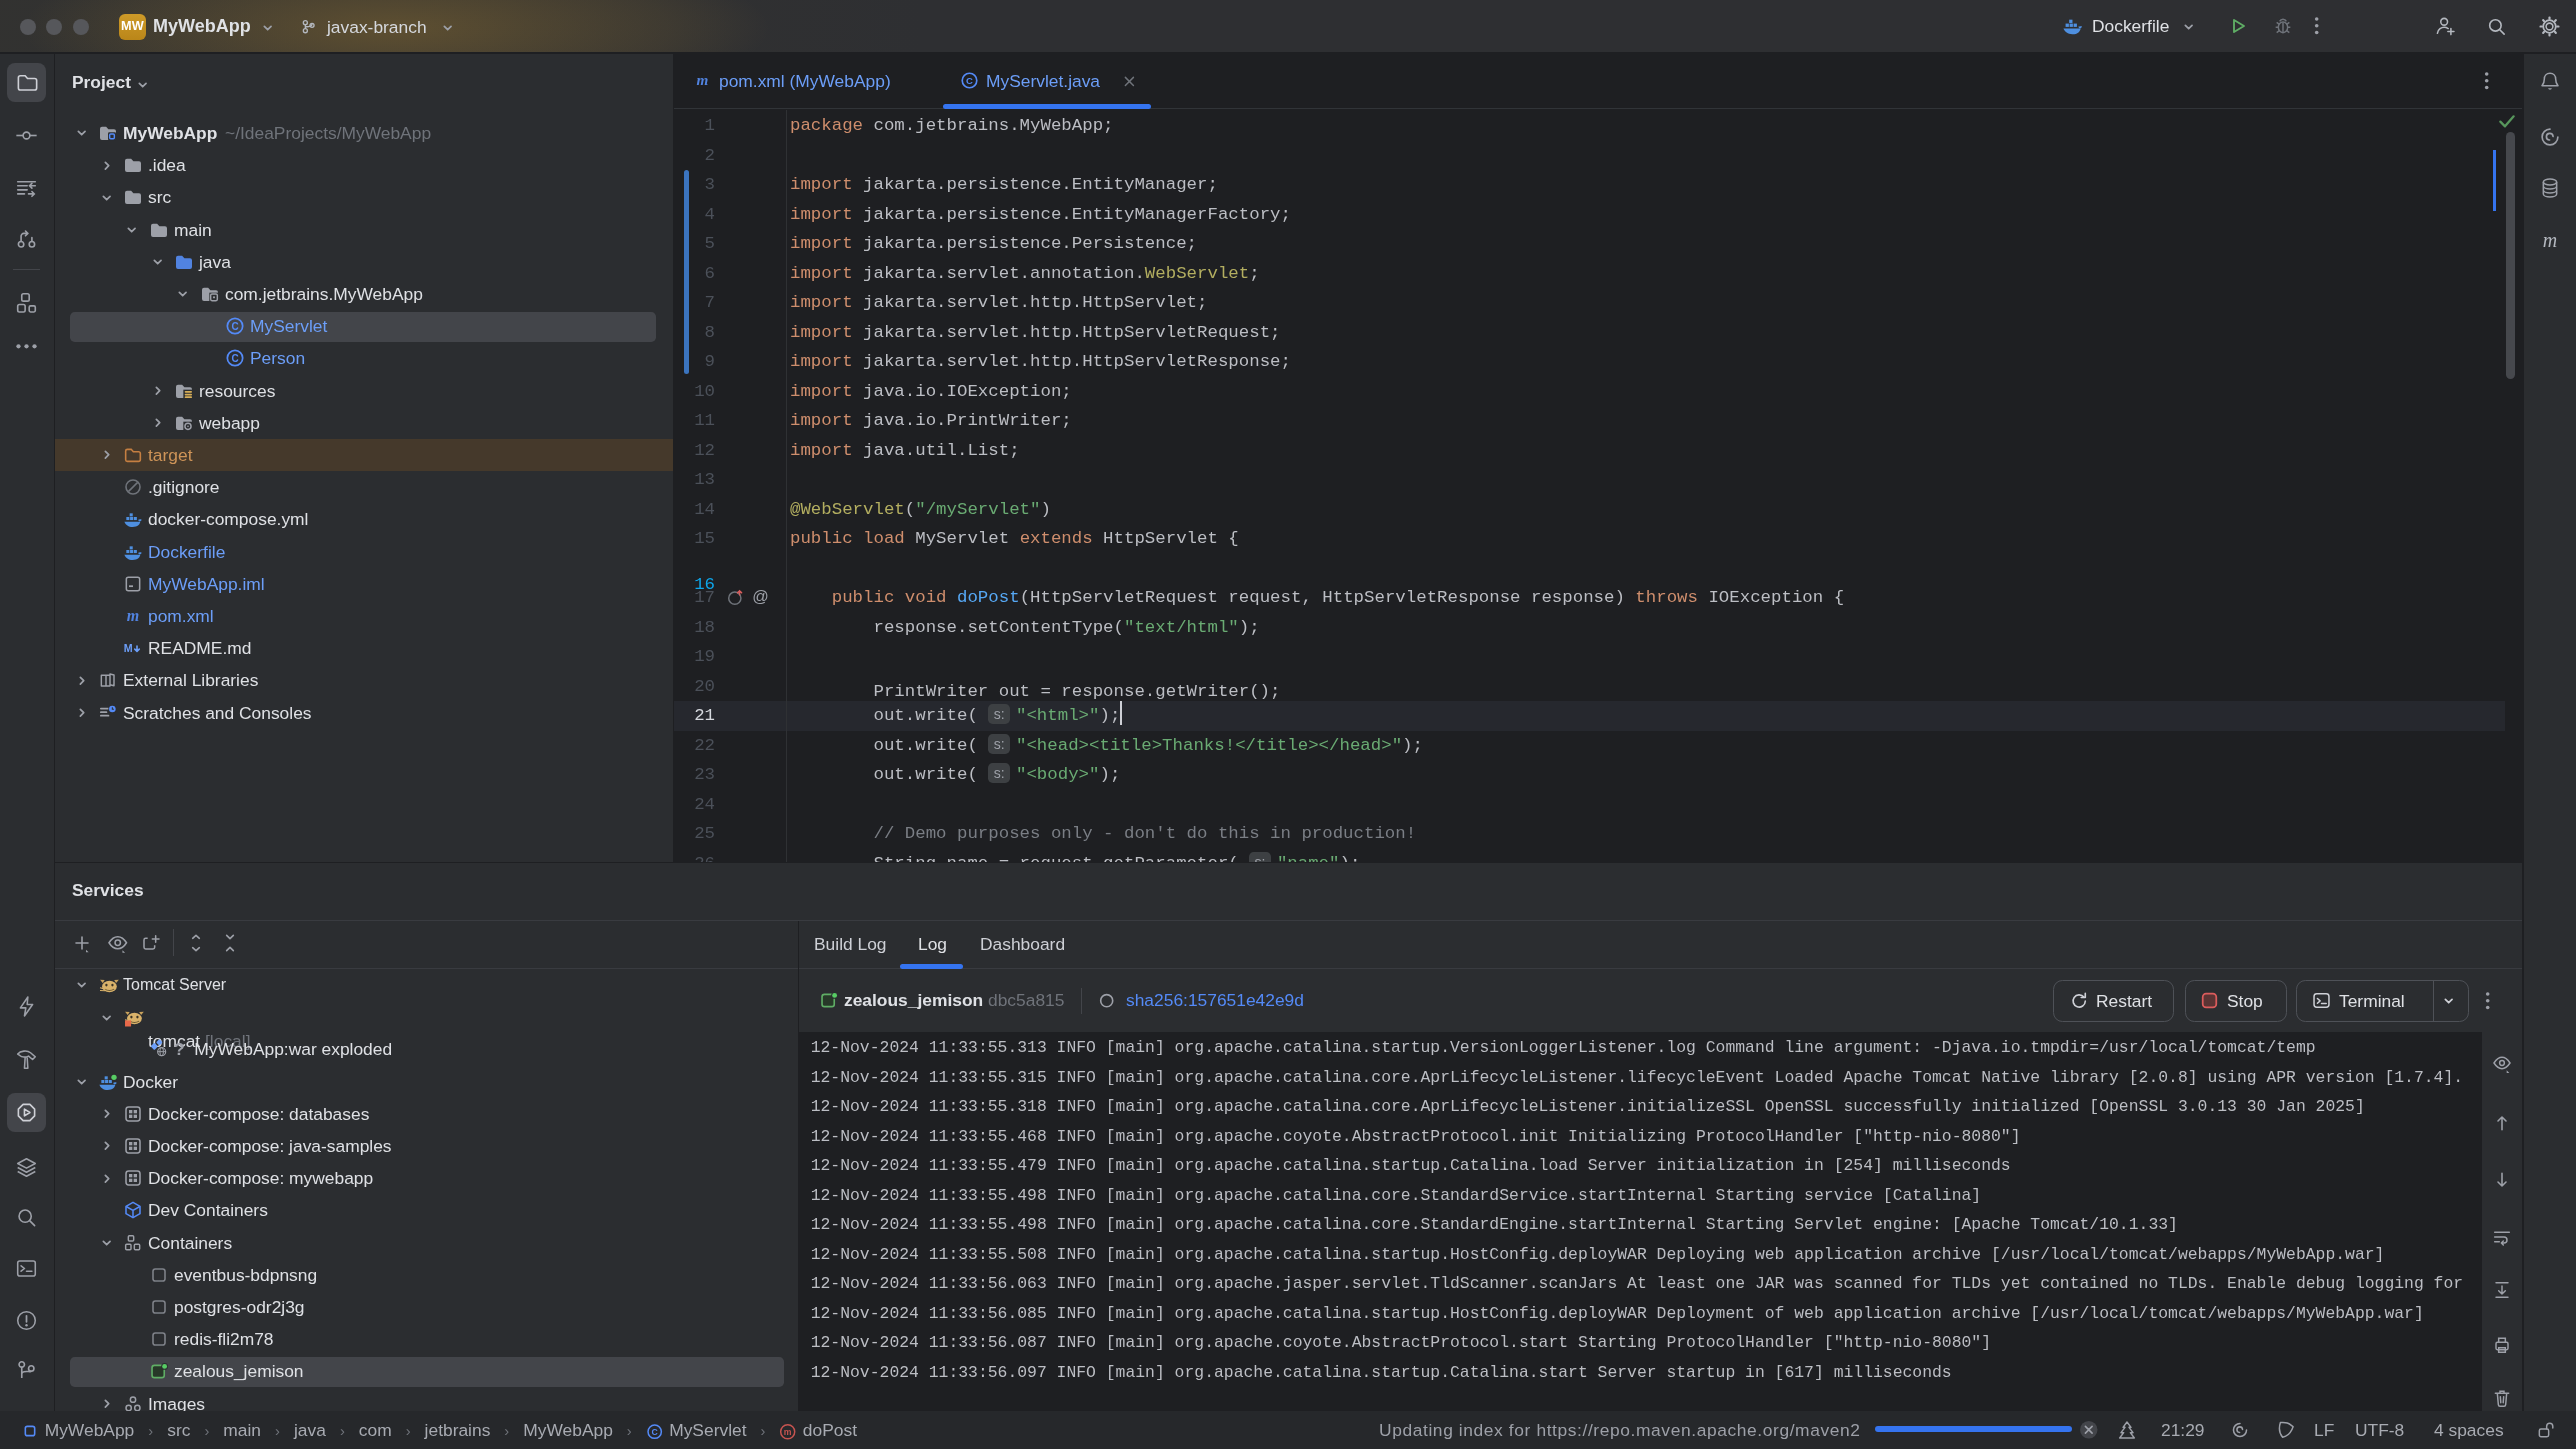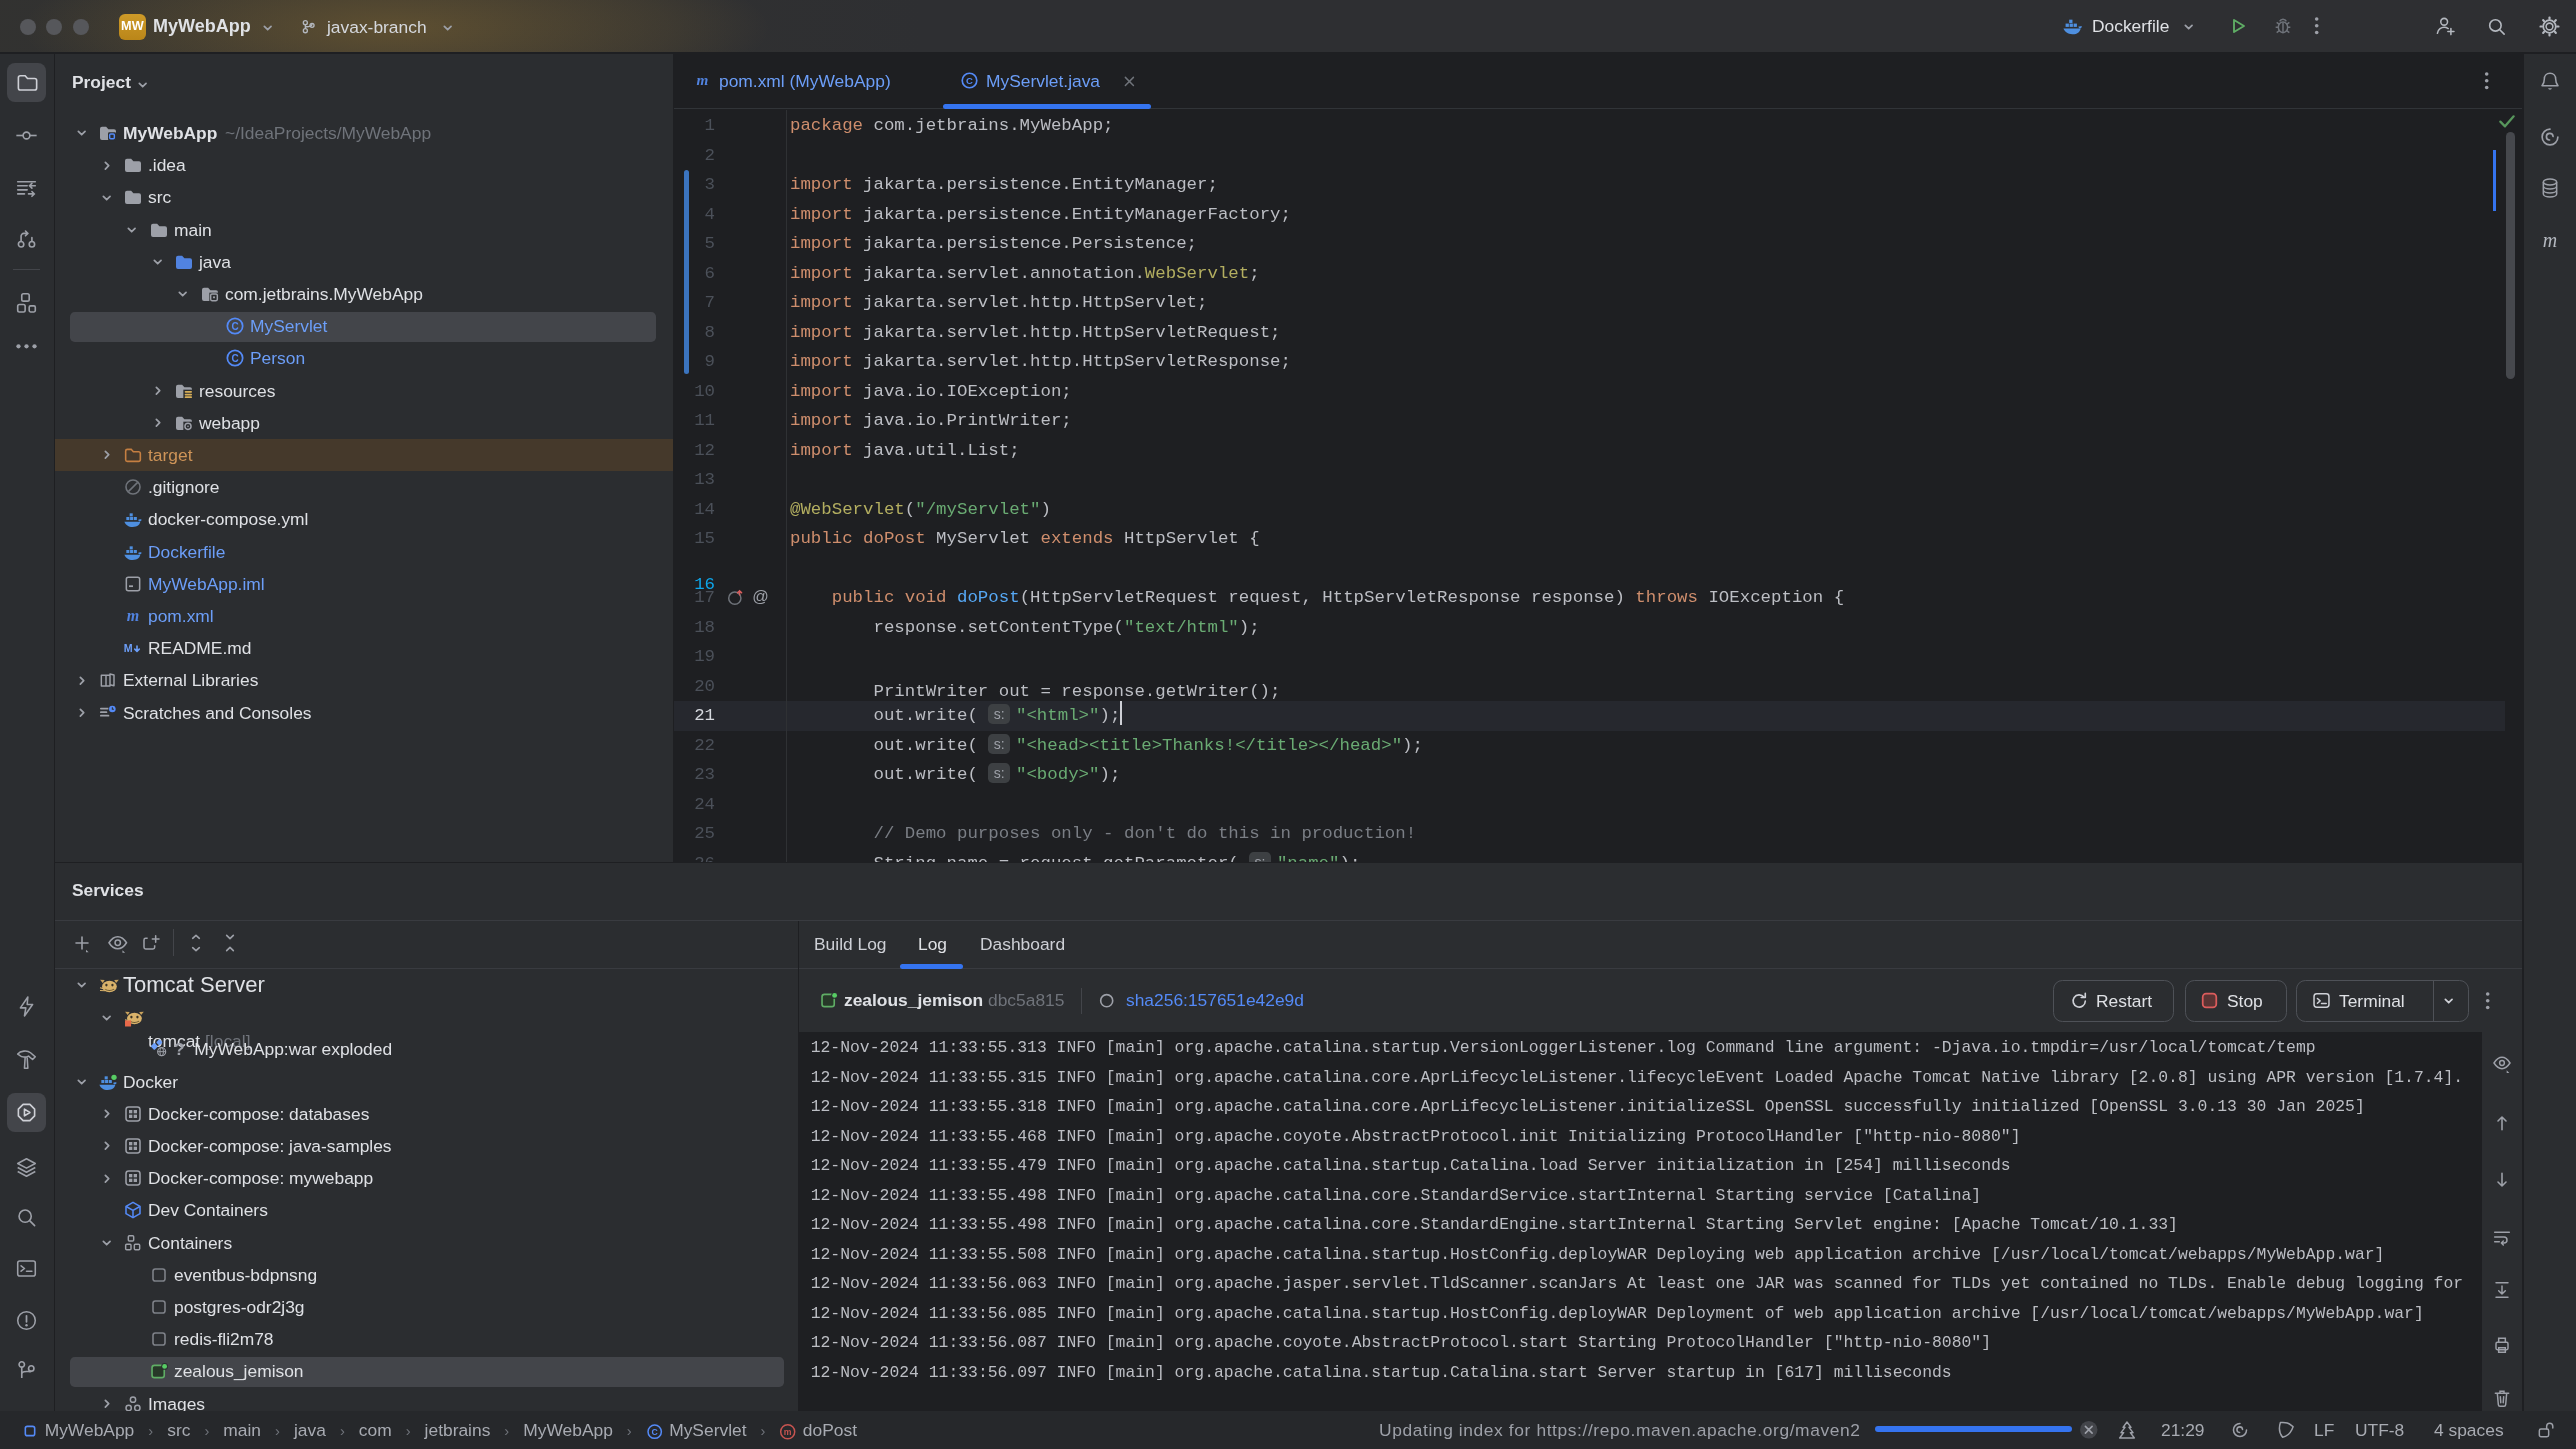--- a/index.html
+++ b/index.html
@@ -352,21 +352,21 @@
       <div style="position:absolute;left:0;top:175px;height:29.5px;line-height:29.5px;white-space:pre;"><span class="kw">import</span><span class="tx"> jakarta.persistence.Persistence;</span></div>
       <div style="position:absolute;left:0;top:205px;height:29.5px;line-height:29.5px;white-space:pre;"><span class="kw">import</span><span class="tx"> jakarta.servlet.annotation.</span><span class="ann">WebServlet</span><span class="tx">;</span></div>
       <div style="position:absolute;left:0;top:234px;height:29.5px;line-height:29.5px;white-space:pre;"><span class="kw">import</span><span class="tx"> jakarta.servlet.http.HttpServlet;</span></div>
       <div style="position:absolute;left:0;top:264px;height:29.5px;line-height:29.5px;white-space:pre;"><span class="kw">import</span><span class="tx"> jakarta.servlet.http.HttpServletRequest;</span></div>
       <div style="position:absolute;left:0;top:293px;height:29.5px;line-height:29.5px;white-space:pre;"><span class="kw">import</span><span class="tx"> jakarta.servlet.http.HttpServletResponse;</span></div>
       <div style="position:absolute;left:0;top:323px;height:29.5px;line-height:29.5px;white-space:pre;"><span class="kw">import</span><span class="tx"> java.io.IOException;</span></div>
       <div style="position:absolute;left:0;top:352px;height:29.5px;line-height:29.5px;white-space:pre;"><span class="kw">import</span><span class="tx"> java.io.PrintWriter;</span></div>
       <div style="position:absolute;left:0;top:382px;height:29.5px;line-height:29.5px;white-space:pre;"><span class="kw">import</span><span class="tx"> java.util.List;</span></div>
       <div style="position:absolute;left:0;top:411px;height:29.5px;line-height:29.5px;white-space:pre;"></div>
       <div style="position:absolute;left:0;top:441px;height:29.5px;line-height:29.5px;white-space:pre;"><span class="ann">@WebServlet</span><span class="tx">(</span><span class="str">"/myServlet"</span><span class="tx">)</span></div>
-      <div style="position:absolute;left:0;top:470px;height:29.5px;line-height:29.5px;white-space:pre;"><span class="kw">public doPost</span><span class="tx"> MyServlet </span><span class="kw">extends</span><span class="tx"> HttpServlet {</span></div>
+      <div style="position:absolute;left:0;top:470px;height:29.5px;line-height:29.5px;white-space:pre;"><span class="kw">public load</span><span class="tx"> MyServlet </span><span class="kw">extends</span><span class="tx"> HttpServlet {</span></div>
       <div style="position:absolute;left:0;top:500px;height:29.5px;line-height:29.5px;white-space:pre;"></div>
       <div style="position:absolute;left:0;top:529px;height:29.5px;line-height:29.5px;white-space:pre;"><span class="tx">    </span><span class="kw">public void</span><span class="tx"> </span><span class="fn">doPost</span><span class="tx">(HttpServletRequest request, HttpServletResponse response) </span><span class="kw">throws</span><span class="tx"> IOException {</span></div>
       <div style="position:absolute;left:0;top:559px;height:29.5px;line-height:29.5px;white-space:pre;"><span class="tx">        response.setContentType(</span><span class="str">"text/html"</span><span class="tx">);</span></div>
       <div style="position:absolute;left:0;top:588px;height:29.5px;line-height:29.5px;white-space:pre;"></div>
       <div style="position:absolute;left:0;top:623px;height:29.5px;line-height:29.5px;white-space:pre;"><span class="tx">        PrintWriter out = response.getWriter();</span></div>
       <div style="position:absolute;left:0;top:647px;height:29.5px;line-height:29.5px;white-space:pre;"><span class="tx">        out.write( </span><span class="badge">s:</span><span class="str">"&lt;html&gt;"</span><span class="tx">);</span><span style="display:inline-block;width:2px;height:24px;background:#CED0D6;vertical-align:-4.7px;"></span></div>
       <div style="position:absolute;left:0;top:677px;height:29.5px;line-height:29.5px;white-space:pre;"><span class="tx">        out.write( </span><span class="badge">s:</span><span class="str">"&lt;head&gt;&lt;title&gt;Thanks!&lt;/title&gt;&lt;/head&gt;"</span><span class="tx">);</span></div>
       <div style="position:absolute;left:0;top:706px;height:29.5px;line-height:29.5px;white-space:pre;"><span class="tx">        out.write( </span><span class="badge">s:</span><span class="str">"&lt;body&gt;"</span><span class="tx">);</span></div>
       <div style="position:absolute;left:0;top:736px;height:29.5px;line-height:29.5px;white-space:pre;"></div>
       <div style="position:absolute;left:0;top:765px;height:29.5px;line-height:29.5px;white-space:pre;"><span class="tx">        </span><span class="cm">// Demo purposes only - don't do this in production!</span></div>
@@ -423,21 +423,21 @@
         <path d="M5 8 L10 13 L15 8" fill="none" stroke="#9DA0A8" stroke-width="2.6" stroke-linecap="round" stroke-linejoin="round"></path>
       </svg></div>
     <div style="position:absolute;left:43px;top:112px;width:20px;height:20px;"><svg width="21.5" height="21.5" viewBox="0 0 32 32" xmlns="http://www.w3.org/2000/svg">
         <ellipse cx="17" cy="17" rx="11" ry="8.5" fill="#D9B26A"></ellipse>
         <path d="M7 12 l-4 -5 l7 0.5 z M27 12 l4 -5 l-7 0.5 z" fill="#C9A25C"></path>
         <ellipse cx="12.5" cy="15" rx="1.7" ry="2" fill="#3a3325"></ellipse>
         <ellipse cx="21.5" cy="15" rx="1.7" ry="2" fill="#3a3325"></ellipse>
         <path d="M10 21 q7 4 14 0" stroke="#6b5a33" stroke-width="1.6" fill="none"></path>
         <path d="M3 19 l8 2 M3 23 l8 0.5" stroke="#D9B26A" stroke-width="1.6"></path>
       </svg></div>
-    <div style="position:absolute;left:68px;top:109px;font-size:22px;line-height:26px;color:#DFE1E5;white-space:pre;">Tomcat Server</div>
+    <div style="position:absolute;left:68px;top:109px;font-size:16px;line-height:26px;color:#DFE1E5;white-space:pre;">Tomcat Server</div>
 <div style="position:absolute;left:45px;top:148px;width:13.4px;height:13.4px;"><svg width="13.4" height="13.4" viewBox="0 0 20 20" xmlns="http://www.w3.org/2000/svg">
         <path d="M5 8 L10 13 L15 8" fill="none" stroke="#9DA0A8" stroke-width="2.6" stroke-linecap="round" stroke-linejoin="round"></path>
       </svg></div>
     <div style="position:absolute;left:68px;top:144px;width:20px;height:20px;"><svg width="21.5" height="21.5" viewBox="0 0 32 32" xmlns="http://www.w3.org/2000/svg">
         <ellipse cx="17" cy="17" rx="11" ry="8.5" fill="#D9B26A"></ellipse>
         <path d="M7 12 l-4 -5 l7 0.5 z M27 12 l4 -5 l-7 0.5 z" fill="#C9A25C"></path>
         <ellipse cx="12.5" cy="15" rx="1.7" ry="2" fill="#3a3325"></ellipse>
         <ellipse cx="21.5" cy="15" rx="1.7" ry="2" fill="#3a3325"></ellipse>
         <path d="M10 21 q7 4 14 0" stroke="#6b5a33" stroke-width="1.6" fill="none"></path>
         <path d="M3 19 l8 2 M3 23 l8 0.5" stroke="#D9B26A" stroke-width="1.6"></path>

